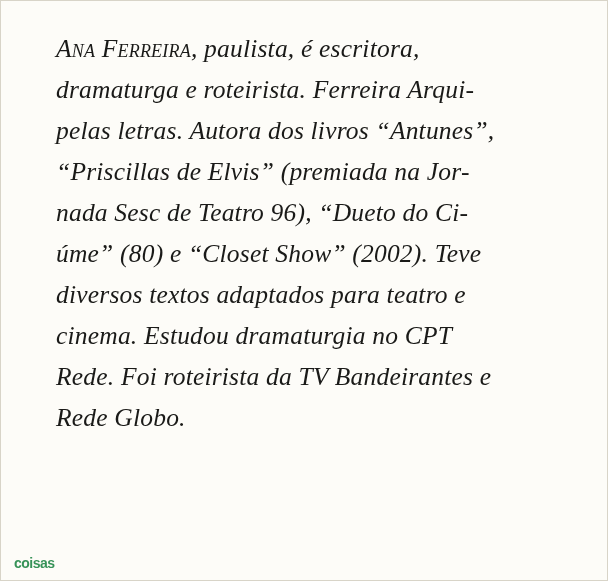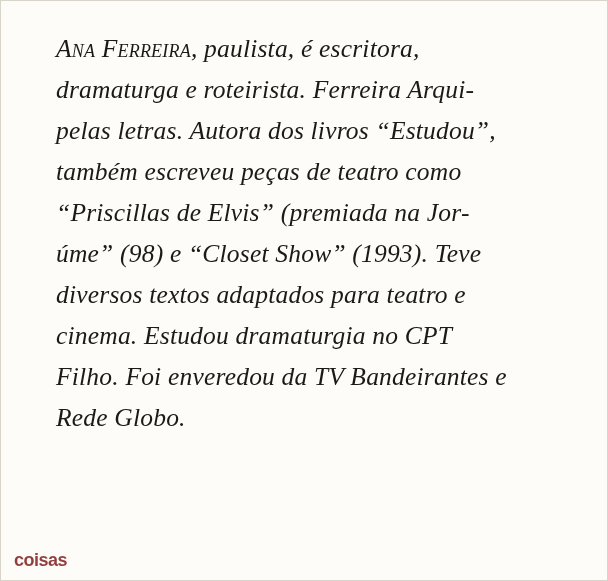--- a/index.html
+++ b/index.html
@@ -43,39 +43,39 @@
   .smallcaps {
     font-variant: small-caps;
   }
   .watermark {
     position: absolute;
     left: 14px;
     bottom: 10px;
     font-family: "Liberation Sans", sans-serif;
     font-style: normal;
     font-weight: bold;
-    font-size: 18px;
-    color: #7f1d1d;
+    font-size: 14px;
+    color: #15803d;
     letter-spacing: -0.5px;
     opacity: 0.85;
   }
 </style>
 </head>
 <body>
 
 <div class="page">
   <div class="scan-edge"></div>
 
   <div class="bio-text">
     <p><span class="smallcaps">Ana Ferreira</span><span>, paulista, é escritora,</span></p>
     <p>dramaturga e roteirista. Ferreira Arqui-</p>
-    <p>pelas letras. Autora dos livros “Estudou”,</p>
-    <p>também escreveu peças de teatro como</p>
+    <p>pelas letras. Autora dos livros “Antunes”,</p>
     <p>“Priscillas de Elvis” (premiada na Jor-</p>
-    <p>úme” (98) e “Closet Show” (1993). Teve</p>
+    <p>nada Sesc de Teatro 96), “Dueto do Ci-</p>
+    <p>úme” (80) e “Closet Show” (2002). Teve</p>
     <p>diversos textos adaptados para teatro e</p>
     <p>cinema. Estudou dramaturgia no CPT</p>
-    <p>Filho. Foi enveredou da TV Bandeirantes e</p>
+    <p>Rede. Foi roteirista da TV Bandeirantes e</p>
     <p>Rede Globo.</p>
   </div>
 
   <div class="watermark">coisas</div>
 </div>
 
 </body></html>

